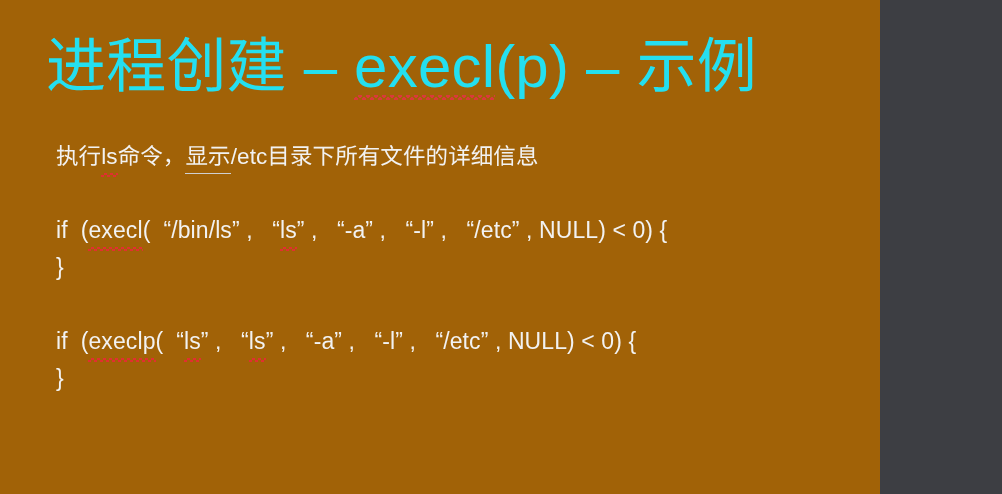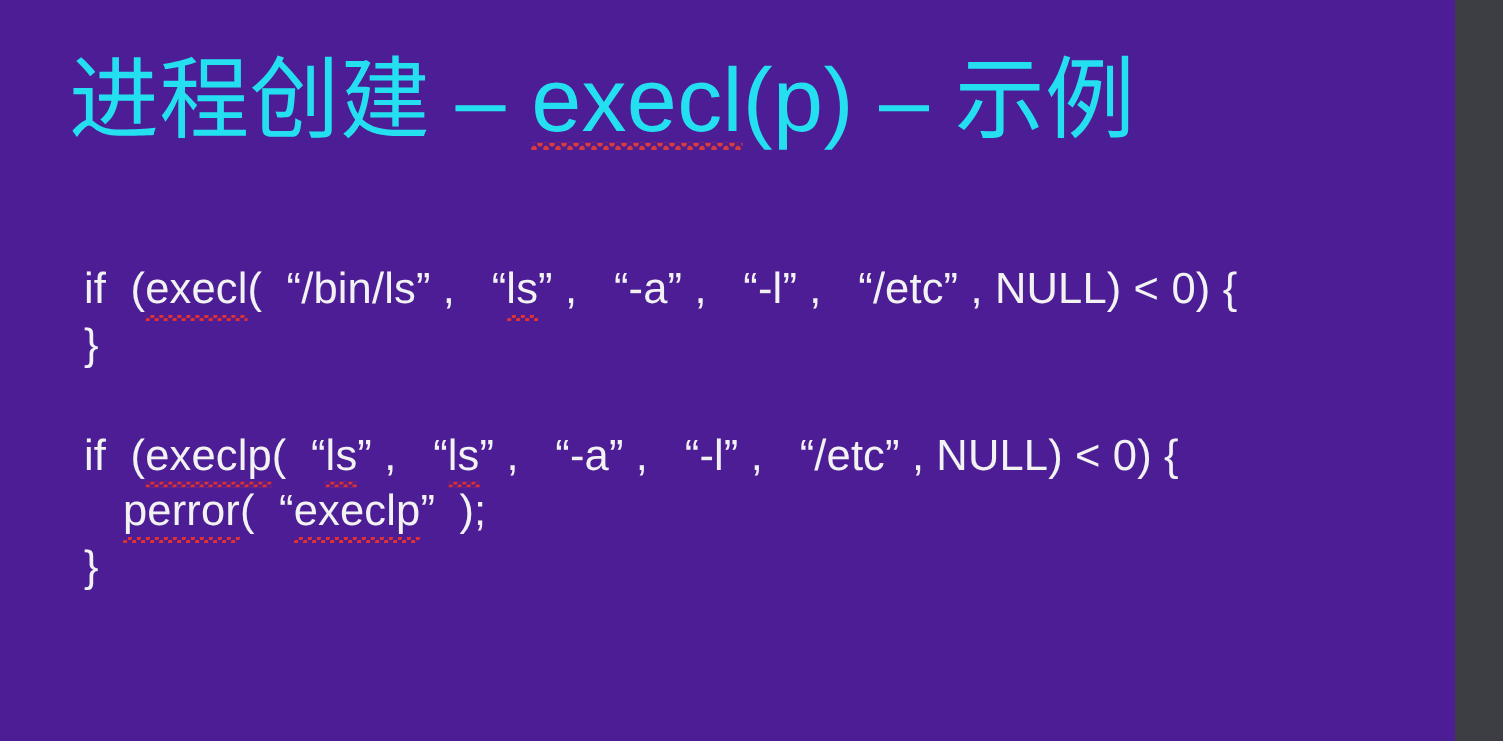--- a/index.html
+++ b/index.html
@@ -11,23 +11,23 @@
     width: 1002px;
     height: 494px;
     overflow: hidden;
     background: #3d3e43;
     font-family: "Liberation Sans", "DejaVu Sans", sans-serif;
     -webkit-font-smoothing: antialiased;
   }
 
   .slide {
     position: relative;
-    width: 970px;
+    width: 880px;
     height: 494px;
-    background: #4c1d95;
+    background: #a16207;
     box-sizing: border-box;
   }
 
   
   .slide-title {
     position: absolute;
     left: 46px;
     top: 31px;
     font-size: 60px;
     line-height: 72px;
@@ -41,21 +41,21 @@
   
   .body-block {
     position: absolute;
     left: 56px;
     top: 138px;
     width: 900px;
   }
   .line {
     position: relative;
     color: #f2f2f2;
-    font-size: 29px;
+    font-size: 23px;
     line-height: 37px;
     white-space: pre;
     font-weight: 400;
     letter-spacing: 0.1px;
   }
   .line.cjk { font-size: 22.5px; }
   .line.spacer { height: 37px; }
   .line.indent { padding-left: 26px; }
 
   .seg { position: relative; display: inline-block; }
@@ -103,30 +103,30 @@
 </style>
 </head>
 <body>
 
 <div class="slide">
 
   <div class="slide-title title"><span class="tseg">进程创建 – </span><span class="tseg sq">execl</span><span class="tseg">(p) – 示例</span></div>
 
   <div class="body-block">
 
+    <div class="line cjk"><span class="seg">执行</span><span class="seg sq">ls</span><span class="seg">命令，</span><span class="seg gu">显示</span><span class="seg">/etc目录下所有文件的详细信息</span></div>
 
     <div class="line spacer"></div>
 
     <div class="line"><span class="seg">if  (</span><span class="seg sq">execl</span><span class="seg">(  “/bin/ls” ,   “</span><span class="seg sq">ls</span><span class="seg">” ,   “-a” ,   “-l” ,   “/etc” , NULL) &lt; 0) {</span></div>
 
 
     <div class="line">}</div>
 
     <div class="line spacer"></div>
 
     <div class="line"><span class="seg">if  (</span><span class="seg sq">execlp</span><span class="seg">(  “</span><span class="seg sq">ls</span><span class="seg">” ,   “</span><span class="seg sq">ls</span><span class="seg">” ,   “-a” ,   “-l” ,   “/etc” , NULL) &lt; 0) {</span></div>
 
-    <div class="line indent"><span class="seg sq">perror</span><span class="seg">(  “</span><span class="seg sq">execlp</span><span class="seg">”  );</span></div>
 
     <div class="line">}</div>
 
   </div>
 </div>
 
 </body></html>

